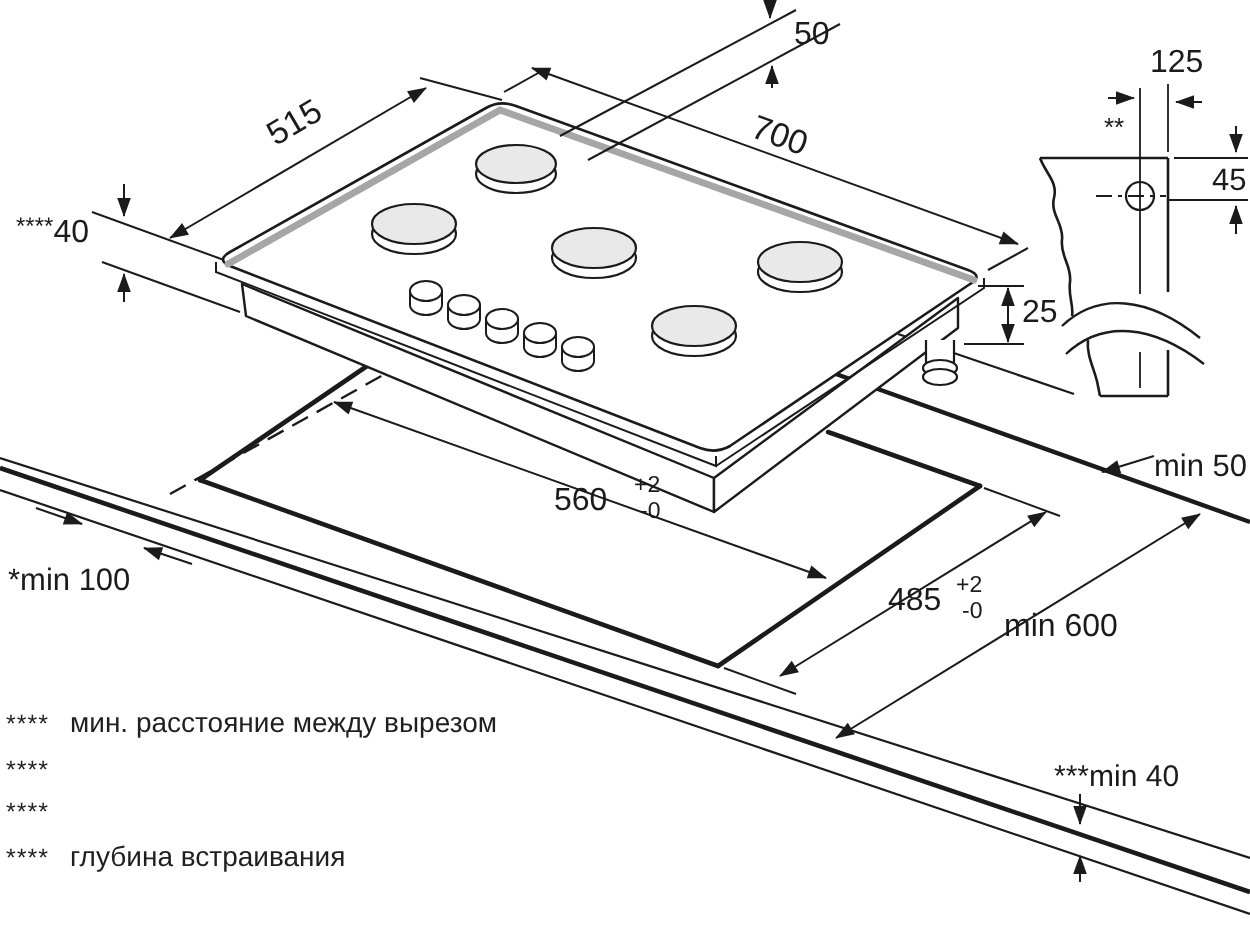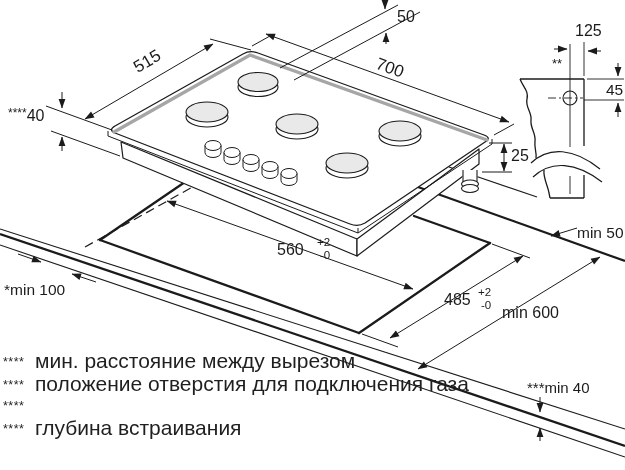--- a/index.html
+++ b/index.html
@@ -13,21 +13,21 @@
   }
   .notes {
     position:absolute; left:3px; top:351px; width:560px;
     color:#1f1f1f;
   }
   .note-row { display:flex; line-height:20.6px; }
   .note-marker {
     flex:0 0 32px; font-size:12.5px; letter-spacing:0.5px;
     padding-top:1px; white-space:pre;
   }
-  .note-text { font-size:21px; white-space:nowrap; }
+  .note-text { font-size:14px; white-space:nowrap; }
 </style>
 </head>
 <body>
 
 <div class="stage">
 
 <svg width="625" height="470" viewBox="0 0 625 470">
   <defs>
     <marker id="ah" viewBox="0 0 10 8" refX="9.5" refY="4" markerWidth="10" markerHeight="8" markerUnits="userSpaceOnUse" orient="auto-start-reverse">
       <path d="M0.5,0.6 L10,4 L0.5,7.4 z" fill="#1b1b1b"></path>
@@ -219,21 +219,20 @@
 <div class="notes">
   <div class="note-row">
     <span class="note-marker">****</span>
     <span class="note-text">мин. расстояние между вырезом</span>
   </div>
   <div class="note-row">
     <span class="note-marker"></span>
   </div>
   <div class="note-row">
     <span class="note-marker">****</span>
-    <span class="note-text">положение отверстия для подключения газа</span>
   </div>
   <div class="note-row">
     <span class="note-marker">****</span>
   </div>
   <div class="note-row">
     <span class="note-marker"></span>
   </div>
   <div class="note-row">
     <span class="note-marker">****</span>
     <span class="note-text">глубина встраивания</span>

